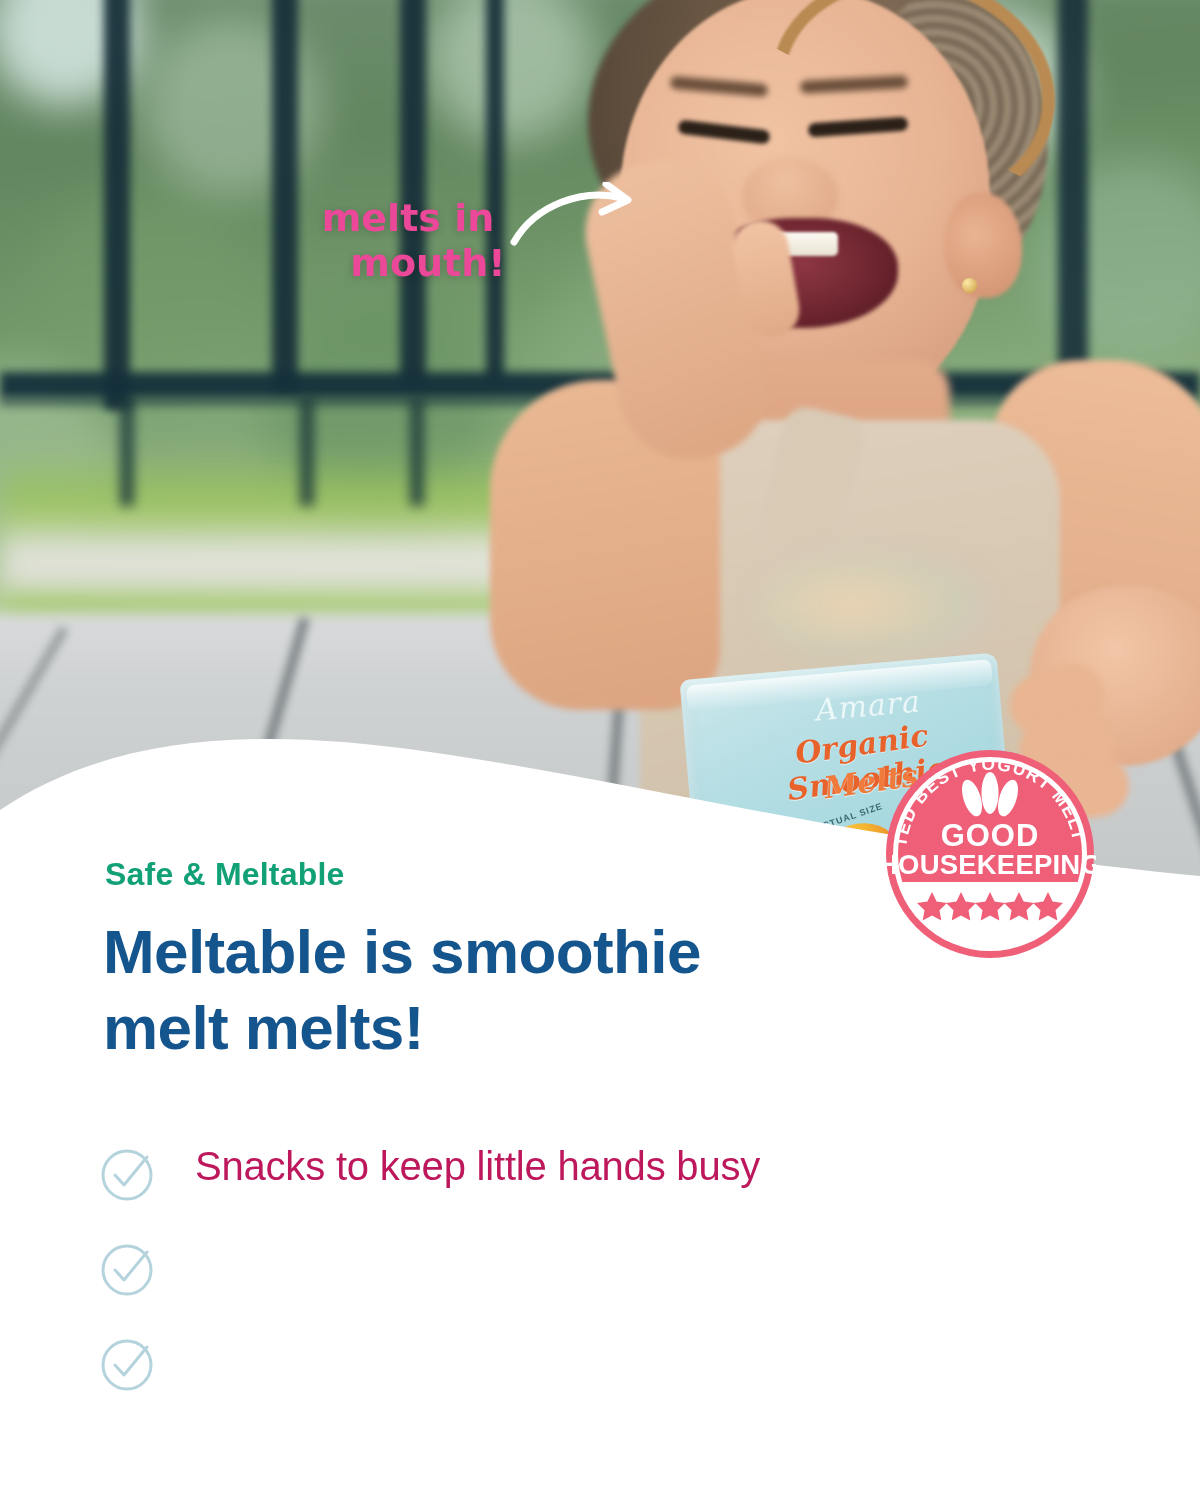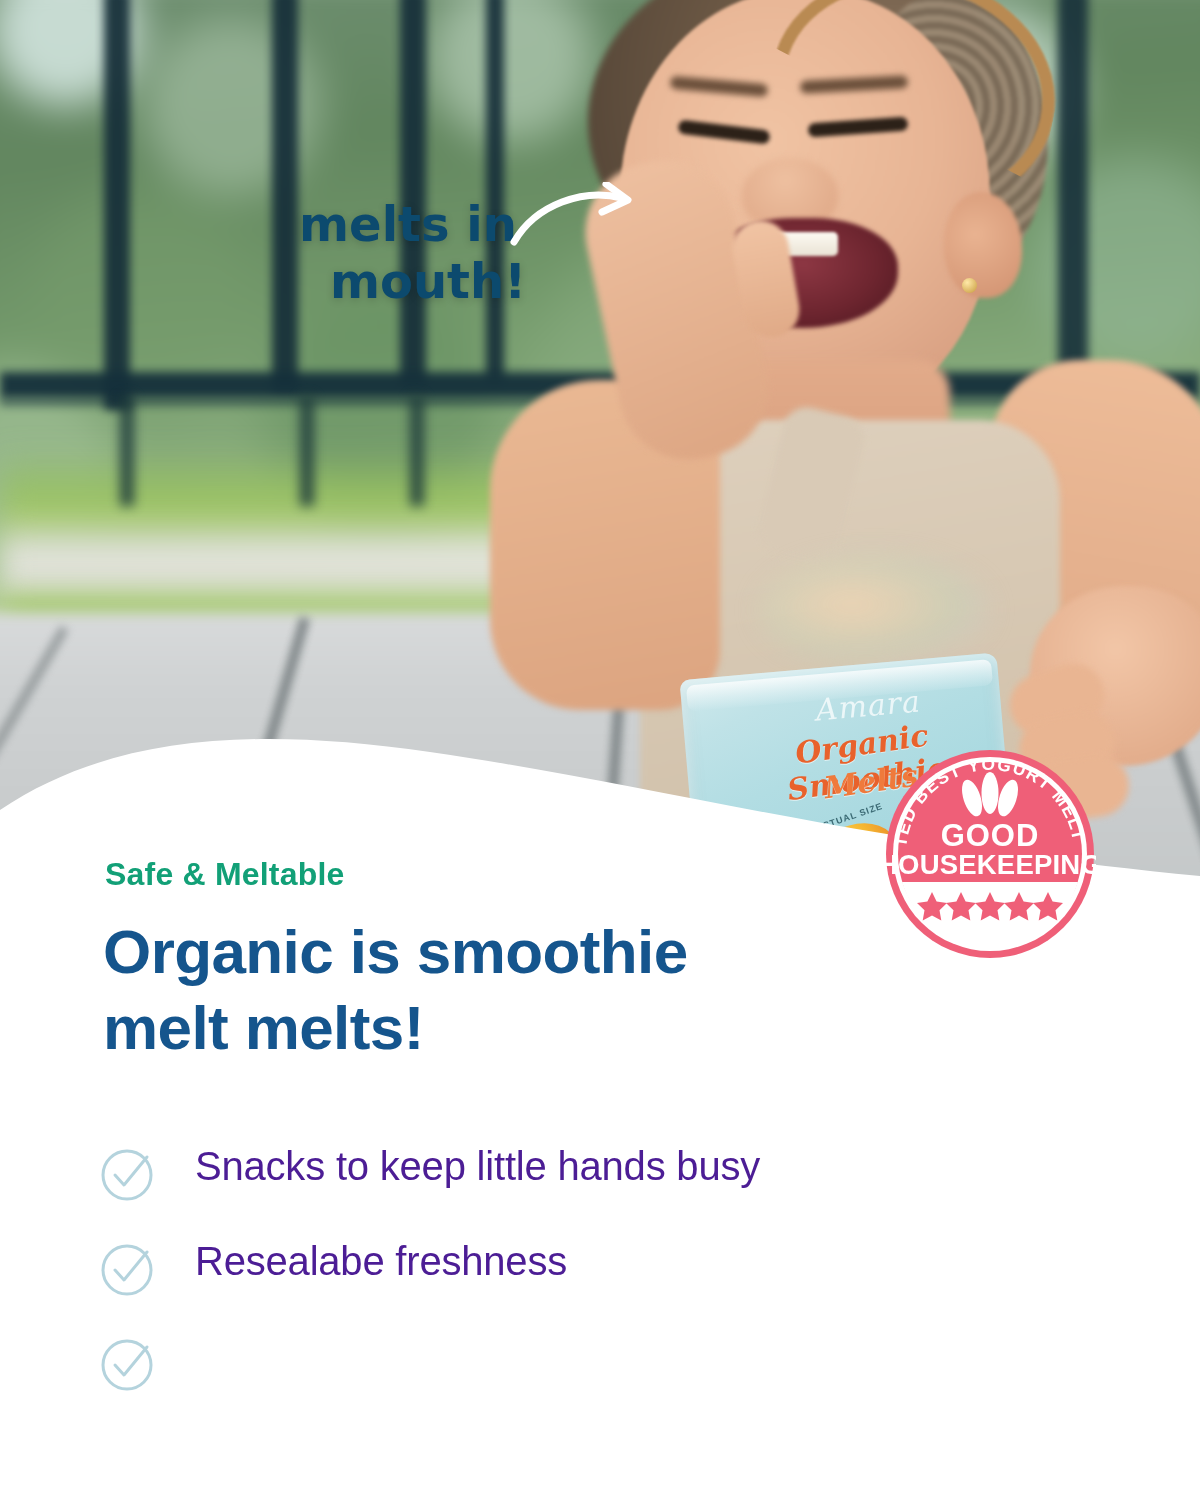--- a/index.html
+++ b/index.html
@@ -120,41 +120,41 @@
     text-shadow:0 1px 0 rgba(255,255,255,.6);transform:rotate(-3deg);}
   .pouch-l2{position:absolute;left:92px;top:100px;width:180px;text-align:center;color:#ef7a3c;
     font-size:30px;font-style:italic;font-weight:bold;font-family:"DejaVu Serif",serif;
     text-shadow:0 1px 0 rgba(255,255,255,.6);transform:rotate(-3deg);}
   .pouch-actual{position:absolute;left:122px;top:146px;color:#3b6a74;font-size:9px;font-weight:bold;
     letter-spacing:1px;transform:rotate(-14deg);}
   .pouch-fruit{position:absolute;left:112px;top:160px;width:92px;height:70px;border-radius:54% 48% 46% 56%;
     background:radial-gradient(circle at 38% 30%,#ffd95e 0%,#f5b731 45%,#e8832a 85%,#d5641f 100%);transform:rotate(-12deg);}
 
   
-  .callout{position:absolute;left:258px;top:196px;width:300px;text-align:center;color:#0c4a6e;
-    font-family:"DejaVu Sans",sans-serif;font-size:48px;font-weight:bold;line-height:1.18;
+  .callout{position:absolute;left:258px;top:196px;width:300px;text-align:center;color:#ec4899;
+    font-family:"DejaVu Sans",sans-serif;font-size:38px;font-weight:bold;line-height:1.18;
     text-shadow:0 2px 8px rgba(0,0,0,.18);}
   .callout .l2{display:block;margin-left:40px;}
   .arrow{position:absolute;left:510px;top:182px;width:130px;height:78px;}
 
   
   .curve{position:absolute;left:0;top:690px;width:1200px;height:230px;}
 
   
   .badge{position:absolute;left:884px;top:748px;width:212px;height:212px;}
 
   
   .content{position:absolute;left:0;top:856px;width:1200px;}
   .eyebrow{position:absolute;left:105px;top:0;font-size:32px;font-weight:bold;color:#12a077;letter-spacing:.2px;text-align:right;}
   .headline{position:absolute;left:103px;top:58px;width:820px;font-size:62px;font-weight:bold;
     color:#15558d;line-height:1.22;letter-spacing:-.6px;}
   .list{position:absolute;left:100px;top:290px;width:1000px;}
   .row{position:relative;height:95px;}
   .chk{position:absolute;left:0;top:0;width:56px;height:56px;}
-  .row-text{position:absolute;left:95px;top:-2px;font-size:40px;color:#4c1d95;font-weight:500;letter-spacing:-.2px;}
+  .row-text{position:absolute;left:95px;top:-2px;font-size:40px;color:#be185d;font-weight:500;letter-spacing:-.2px;}
 </style>
 </head>
 <body>
 
 <div class="poster">
 
   <div class="photo">
     <div class="foliage"></div>
     <div class="grass-band"></div>
     <div class="walk"></div>
@@ -257,40 +257,39 @@
       <path d="M106 144 l4.6 9.4 10.4 1.5 -7.5 7.3 1.8 10.3 -9.3-4.9 -9.3 4.9 1.8-10.3 -7.5-7.3 10.4-1.5 Z"></path>
       <path d="M135 144 l4.6 9.4 10.4 1.5 -7.5 7.3 1.8 10.3 -9.3-4.9 -9.3 4.9 1.8-10.3 -7.5-7.3 10.4-1.5 Z"></path>
       <path d="M164 144 l4.6 9.4 10.4 1.5 -7.5 7.3 1.8 10.3 -9.3-4.9 -9.3 4.9 1.8-10.3 -7.5-7.3 10.4-1.5 Z"></path>
     </g>
   </svg>
 
   <div class="content">
     <div class="eyebrow">Safe &amp; Meltable</div>
 
     <div class="headline">
-      <span>Organic is smoothie</span><br>
+      <span>Meltable is smoothie</span><br>
       <span>melt melts!</span>
     </div>
 
     <div class="list">
 
       <div class="row">
         <svg class="chk" viewBox="0 0 56 56">
           <circle cx="27" cy="29" r="24" fill="none" stroke="#b4d3dd" stroke-width="3"></circle>
           <path d="M15 29 L24 39 L47 11" fill="none" stroke="#b4d3dd" stroke-width="3" stroke-linecap="round" stroke-linejoin="round"></path>
         </svg>
         <div class="row-text">Snacks to keep little hands busy</div>
       </div>
 
       <div class="row">
         <svg class="chk" viewBox="0 0 56 56">
           <circle cx="27" cy="29" r="24" fill="none" stroke="#b4d3dd" stroke-width="3"></circle>
           <path d="M15 29 L24 39 L47 11" fill="none" stroke="#b4d3dd" stroke-width="3" stroke-linecap="round" stroke-linejoin="round"></path>
         </svg>
-        <div class="row-text">Resealabe freshness</div>
       </div>
 
       <div class="row">
         <svg class="chk" viewBox="0 0 56 56">
           <circle cx="27" cy="29" r="24" fill="none" stroke="#b4d3dd" stroke-width="3"></circle>
           <path d="M15 29 L24 39 L47 11" fill="none" stroke="#b4d3dd" stroke-width="3" stroke-linecap="round" stroke-linejoin="round"></path>
         </svg>
       </div>
 
     </div>

